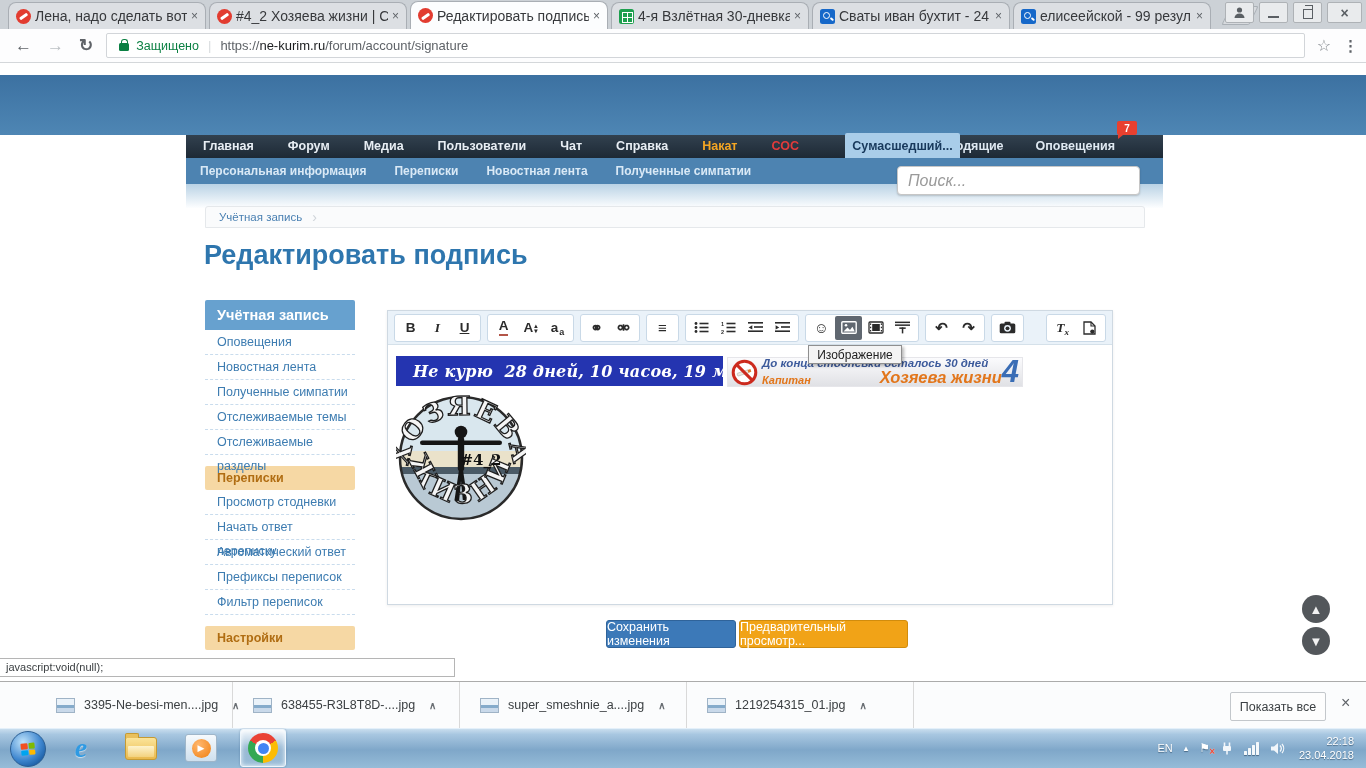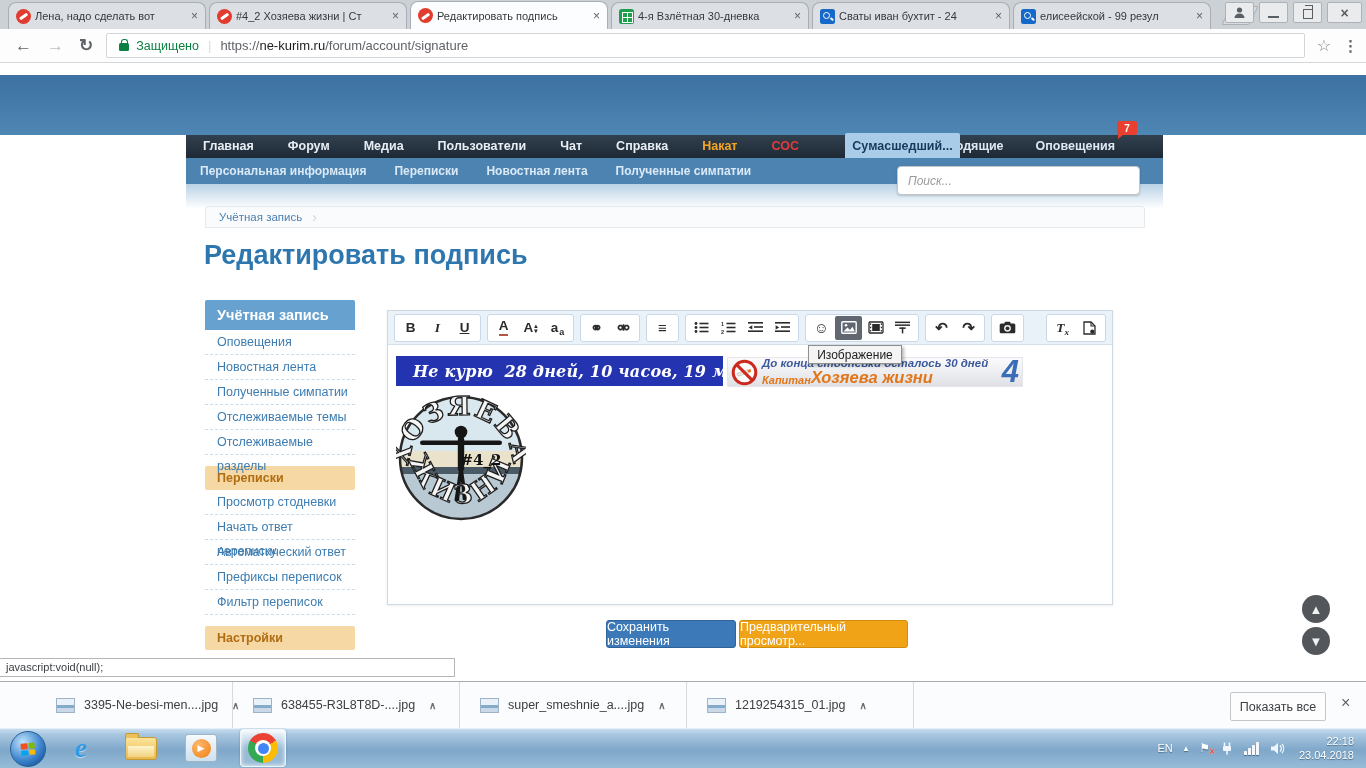--- a/index.html
+++ b/index.html
@@ -5,21 +5,21 @@
   html,body{margin:0;padding:0;background:#888}
   #screen{position:relative;width:1366px;height:768px;overflow:hidden;background:#fff;
           font-family:"Liberation Sans",sans-serif;-webkit-font-smoothing:antialiased}
 
   
   .tabbar{position:absolute;left:0;top:0;width:1366px;height:29px;background:#ccd1d6}
   .tabs{position:absolute;left:8px;top:1px;display:flex;align-items:flex-end;height:28px}
   .tab{position:relative;width:182px;height:26px;display:flex;align-items:center;padding:0 7px;
        background:#dcdfe3;border:1px solid #a9aeb4;border-bottom:none;border-radius:8px 8px 0 0;margin-right:3px}
   .tab.active{background:#fcfdfe;height:27px;z-index:3}
-  .tab .title{flex:1;font-size:11px;color:#37393c;white-space:nowrap;overflow:hidden;margin:4px 4px}
+  .tab .title{flex:1;font-size:14px;color:#37393c;white-space:nowrap;overflow:hidden;margin:4px 4px}
   .tab .tclose{font-size:12px;color:#5f6368;line-height:1}
   .fav{width:15px;height:15px;flex:0 0 15px;position:relative;border-radius:50%}
   .fav-red{background:#e23c30}
   .fav-red::after{content:"";position:absolute;left:3px;top:6.5px;width:9px;height:2.6px;background:#fff;border-radius:1px;transform:rotate(-35deg)}
   .fav-sheet{background:#1d9f4e;border-radius:2.5px}
   .fav-sheet::after{content:"";position:absolute;left:3px;top:3px;width:9px;height:9px;border:1.2px solid #fff;
      background:linear-gradient(#0000 42%,#fff 42% 58%,#0000 58%),linear-gradient(90deg,#0000 42%,#fff 42% 58%,#0000 58%)}
   .fav-q{background:#1668c9;border-radius:2.5px}
   .fav-q::before{content:"";position:absolute;left:3.4px;top:3.4px;width:5px;height:5px;border:1.6px solid #fff;border-radius:50%}
   .fav-q::after{content:"";position:absolute;left:9.6px;top:9.4px;width:3.6px;height:1.8px;background:#fff;transform:rotate(42deg);border-radius:1px}
@@ -56,21 +56,21 @@
   .mainnav .itm{padding:12px 17px;line-height:23px}
   .c-orange{color:#f5a623}.c-red{color:#e23b3b}
   .nav-right{margin-left:auto;display:flex;margin-right:32px}
   .nav-right .itm{padding:0 16px;color:#dfe9f2}
   .usertab{position:absolute;left:845px;top:133px;width:115px;height:25px;background:#a9cde9;color:#18395c;font-size:12.5px;font-weight:bold;display:flex;align-items:center;justify-content:center;border-radius:2px 2px 0 0;z-index:2}
   .badge7{position:absolute;left:1117px;top:121px;min-width:14px;height:14px;background:#e8402f;border-radius:2px;color:#fff;font-size:10px;font-weight:bold;display:flex;align-items:center;justify-content:center;padding:0 3px;z-index:3}
   .badge7::after{content:"";position:absolute;left:1px;bottom:-4px;border-top:4px solid #e8402f;border-right:5px solid transparent}
   .subnav{position:absolute;left:186px;top:158px;width:977px;height:26px;background:#4d83b1;display:flex;align-items:center;color:#d9e9f6;font-size:12px;font-weight:bold}
   .subnav .itm{padding:0 14px;line-height:26px}
   .fade{position:absolute;left:186px;top:184px;width:977px;height:24px;background:linear-gradient(180deg,#b9d2e5,#fdfeff)}
-  .search{position:absolute;left:897px;top:166px;width:243px;height:29px;background:#fff;border:1px solid #c6c6c6;border-radius:4px;box-shadow:0 1px 2px rgba(0,0,0,.18);font-family:"Liberation Sans",sans-serif;font-style:italic;font-size:12px;color:#555;padding:0 10px;box-sizing:border-box;z-index:4}
+  .search{position:absolute;left:897px;top:166px;width:243px;height:29px;background:#fff;border:1px solid #c6c6c6;border-radius:4px;box-shadow:0 1px 2px rgba(0,0,0,.18);font-family:"Liberation Sans",sans-serif;font-style:italic;font-size:16px;color:#555;padding:0 10px;box-sizing:border-box;z-index:4}
   .search::placeholder{color:#9a9a9a;font-style:italic}
 
   .crumb{position:absolute;left:205px;top:206px;width:940px;height:22px;background:#fafbfc;border:1px solid #e5e8eb;border-radius:3px 3px 0 0;box-sizing:border-box;display:flex;align-items:center}
   .crumb .txt{font-size:11.5px;color:#4a80b2;margin-left:13px}
   .crumb .csep{margin-left:10px;color:#cfd4d9;font-size:14px}
   .pagetitle{position:absolute;left:204px;top:240px;font-size:27px;font-weight:bold;color:#2e76ae}
 
   
   .sidebar{position:absolute;left:205px;top:300px;width:150px}
   .sb-head-blue{height:30px;background:#67a1cf;color:#fff;font-weight:bold;font-size:14.5px;line-height:30px;padding-left:12px;border-radius:2px 2px 0 0}
@@ -91,21 +91,21 @@
   .mini-col{display:flex;flex-direction:column;font-size:6.5px;line-height:5px;color:inherit;margin-left:1px;font-weight:bold}
   .small-a{font-size:9px;margin-left:1px;align-self:flex-end;padding-bottom:3px}
   .sub-x{font-size:9px;align-self:flex-end;padding-bottom:3px}
   .tb-right{margin-left:auto;display:flex}
   .tooltip{position:absolute;left:808px;top:345px;width:92px;height:17px;background:#f4f4f4;border:1px solid #8f8f8f;box-shadow:2px 2px 3px rgba(0,0,0,.28);font-size:12px;color:#222;display:flex;align-items:center;justify-content:center;z-index:6}
 
   .banner1{position:absolute;left:396px;top:356px;width:327px;height:30px;background:#2434b0;color:#fff;display:flex;align-items:center;padding-left:17px;box-sizing:border-box;font-family:"DejaVu Serif",serif;font-style:italic;font-weight:bold;font-size:16px;letter-spacing:.2px;white-space:pre}
   .banner2{position:absolute;left:727px;top:357px;width:296px;height:30px;background:linear-gradient(180deg,#fbfbfd,#e0e1e5);display:flex;align-items:center;box-sizing:border-box;padding:0 3px;border:1px solid #e6e6ea}
   .b2-col{flex:1;display:flex;flex-direction:column;margin-left:4px;line-height:1.08;min-width:0}
   .b2-line1{font-size:11.5px;font-style:italic;font-weight:bold;color:#3c5a9b;white-space:nowrap}
-  .b2-row{display:flex;align-items:flex-end;}
+  .b2-row{display:flex;align-items:flex-end;justify-content:space-between}
   .b2-rank{font-size:11px;font-style:italic;font-weight:bold;color:#e2761b}
   .b2-brand{font-size:16.5px;font-style:italic;font-weight:bold;color:#e2761b;white-space:nowrap}
   .b2-num{font-size:31px;font-weight:bold;font-style:italic;color:#3a6db5;line-height:26px}
   .sigbadge{position:absolute;left:396px;top:393px;width:130px;height:130px}
 
   .btn-save{position:absolute;left:606px;top:620px;width:128px;height:26px;background:#3c79b8;border:1px solid #2f639a;color:#fff;font-size:12.5px;display:flex;align-items:center;justify-content:center;border-radius:3px}
   .btn-prev{position:absolute;left:739px;top:620px;width:167px;height:26px;background:#f1a317;border:1px solid #d18c0d;color:#fff;font-size:12.5px;display:flex;align-items:center;justify-content:center;border-radius:3px}
   .scrollbtn{position:absolute;left:1302px;width:28px;height:28px;border-radius:50%;background:#53575b;color:#f2f2f2;font-size:13px;display:flex;align-items:center;justify-content:center}
 
   

